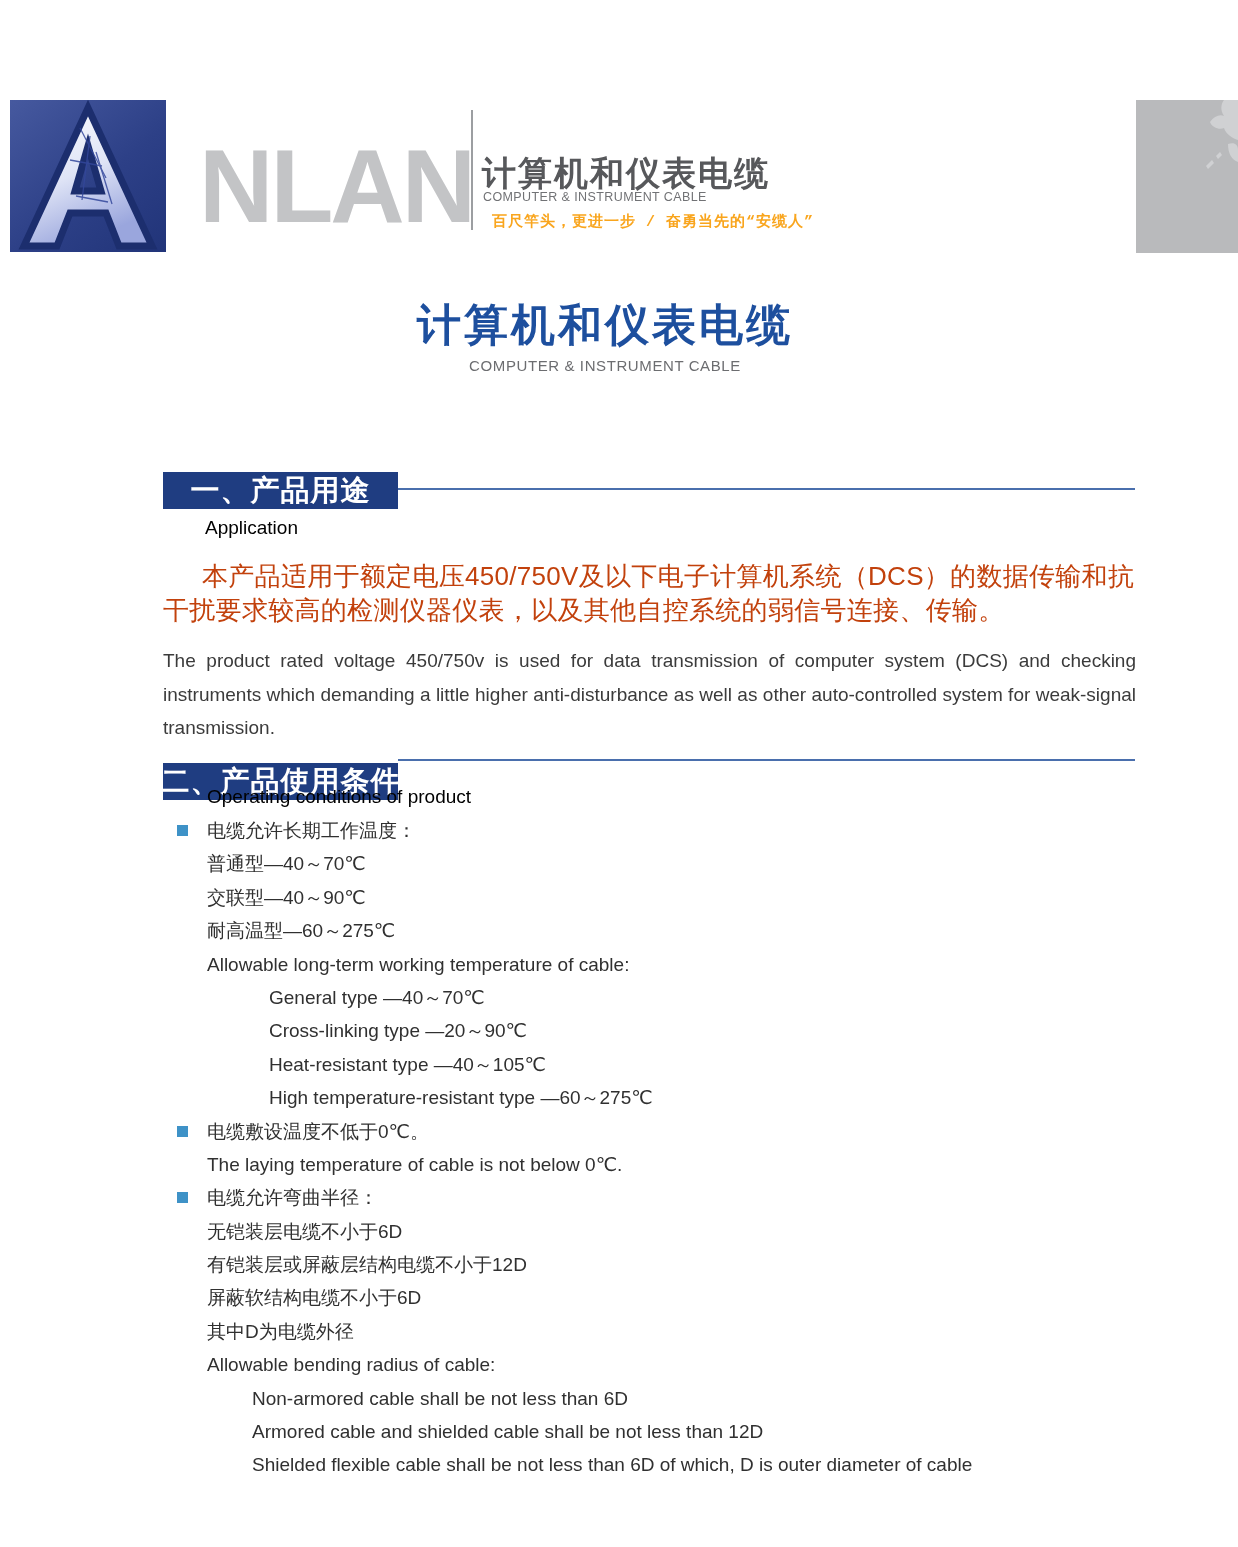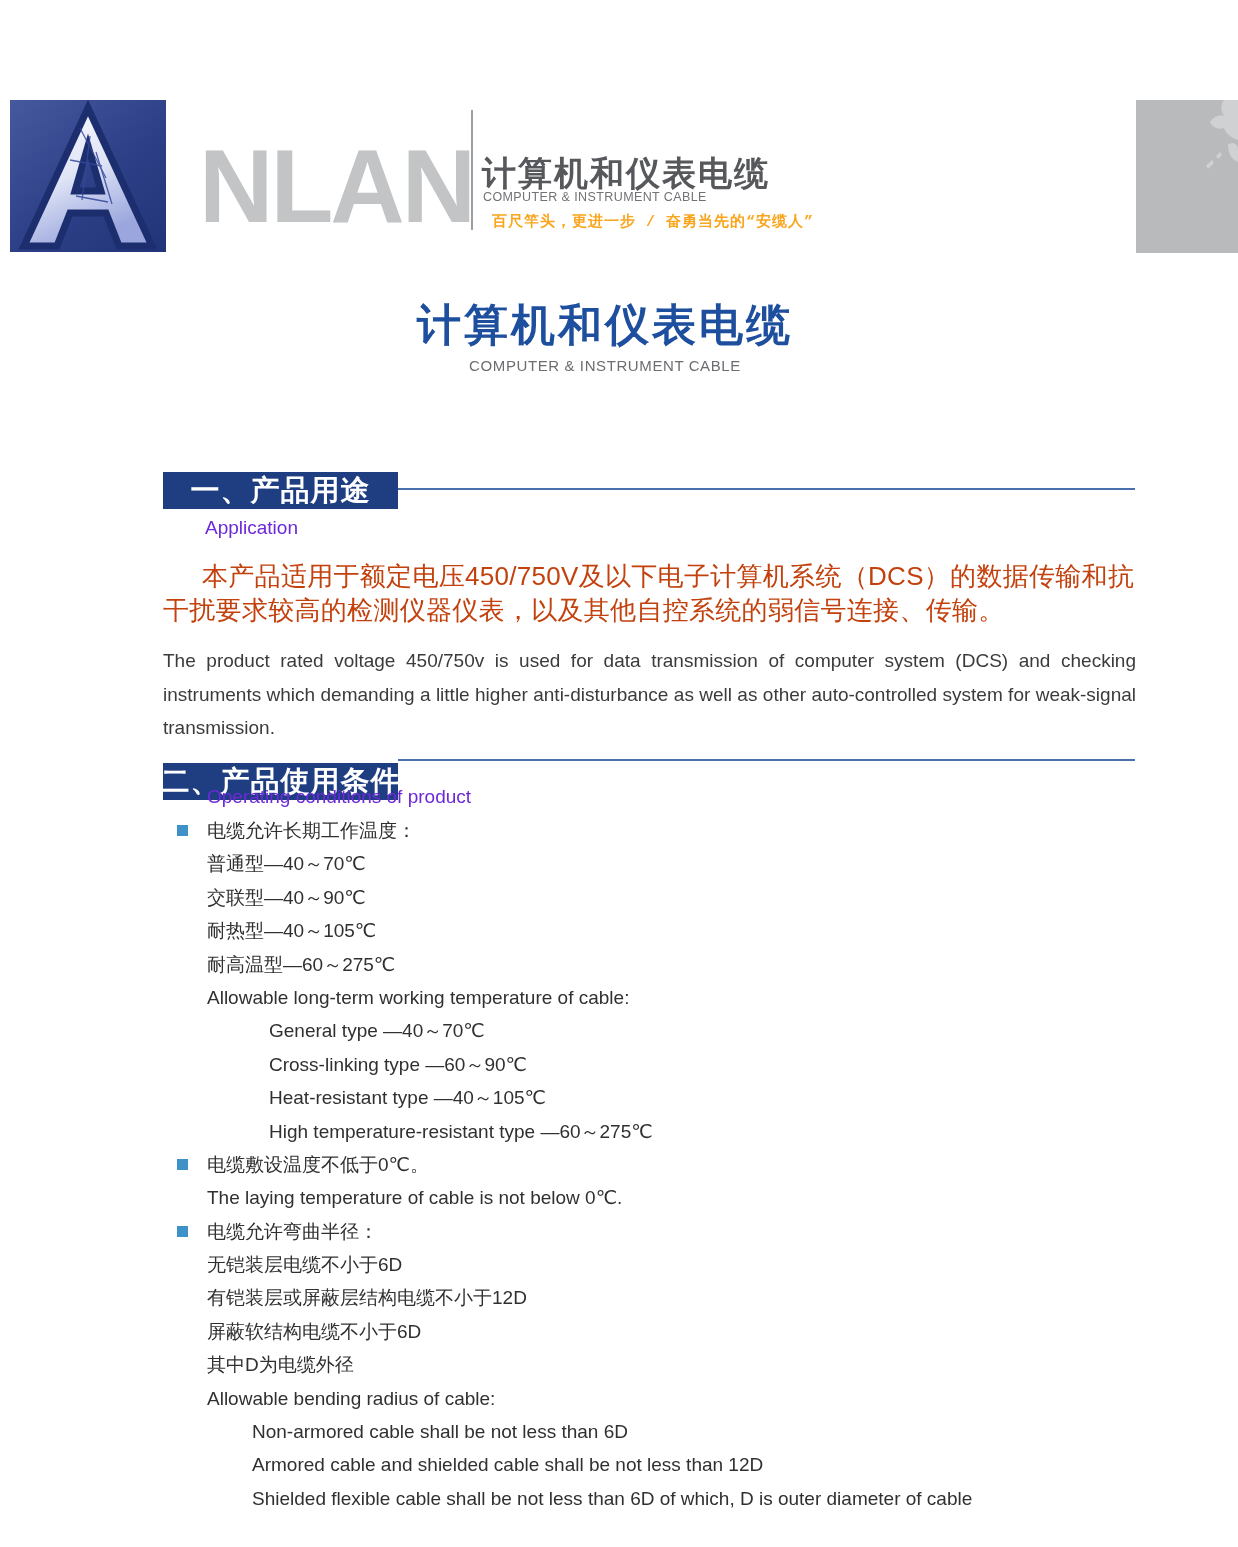--- a/index.html
+++ b/index.html
@@ -52,21 +52,21 @@
     position:absolute; left:163px; width:235px; height:37px;
     background:#1f3d81; color:#ffffff; font-size:29px; font-weight:bold;
     display:flex; align-items:center; justify-content:center;
     letter-spacing:1px; white-space:nowrap;
   }
   .sec-box.sec1 { top:472px; }
   .sec-box.sec2 { top:743px;margin-top:20px; }
   .sec-line { position:absolute; left:398px; width:737px; height:2px; background:#4a6fad; }
   .sec-line.sec1 { top:488px; }
   .sec-line.sec2 { top:759px; }
-  .sec-sub { position:absolute; font-size:19px; color:#6d28d9; white-space:nowrap; }
+  .sec-sub { position:absolute; font-size:19px; color:#000000; white-space:nowrap; }
   .sec-sub.sec1 { left:205px; top:517px; }
   .sec-sub.sec2 { left:207px; top:786px; }
   
   .para {
     position:absolute; left:163px; width:973px; font-size:26px;
     line-height:33.5px; color:#c2410c;
   }
   .para.zh { top:560px; text-indent:39px; letter-spacing:0.3px; }
   .para.en { top:628px; font-size:19px; color:#3b3b3b; text-align:justify;margin-top:16px; }
   
@@ -133,25 +133,24 @@
   <div class="para en">The product rated voltage 450/750v is used for data transmission of computer system (DCS) and checking instruments which demanding a little higher anti-disturbance as well as other auto-controlled system for weak-signal transmission.</div>
 
   <div class="sec-box sec2">二、产品使用条件</div>
   <div class="sec-line sec2"></div>
   <div class="sec-sub sec2">Operating conditions of product</div>
 
   <div class="cond-list">
       <div class="cond-line"><span class="bullet"></span><span>电缆允许长期工作温度：</span></div>
       <div class="cond-line"><span>普通型—40～70℃</span></div>
       <div class="cond-line"><span>交联型—40～90℃</span></div>
-      <div class="cond-line"><span>耐热型—40～105℃</span></div>
       <div class="cond-line"><span>耐高温型—60～275℃</span></div>
       <div class="cond-line"><span>Allowable long-term working temperature of cable:</span></div>
       <div class="cond-line indent-2"><span>General type —40～70℃</span></div>
-      <div class="cond-line indent-2"><span>Cross-linking type —60～90℃</span></div>
+      <div class="cond-line indent-2"><span>Cross-linking type —20～90℃</span></div>
       <div class="cond-line indent-2"><span>Heat-resistant type —40～105℃</span></div>
       <div class="cond-line indent-2"><span>High temperature-resistant type —60～275℃</span></div>
       <div class="cond-line"><span class="bullet"></span><span>电缆敷设温度不低于0℃。</span></div>
       <div class="cond-line"><span>The laying temperature of cable is not below 0℃.</span></div>
       <div class="cond-line"><span class="bullet"></span><span>电缆允许弯曲半径：</span></div>
       <div class="cond-line"><span>无铠装层电缆不小于6D</span></div>
       <div class="cond-line"><span>有铠装层或屏蔽层结构电缆不小于12D</span></div>
       <div class="cond-line"><span>屏蔽软结构电缆不小于6D</span></div>
       <div class="cond-line"><span>其中D为电缆外径</span></div>
       <div class="cond-line"><span>Allowable bending radius of cable:</span></div>

